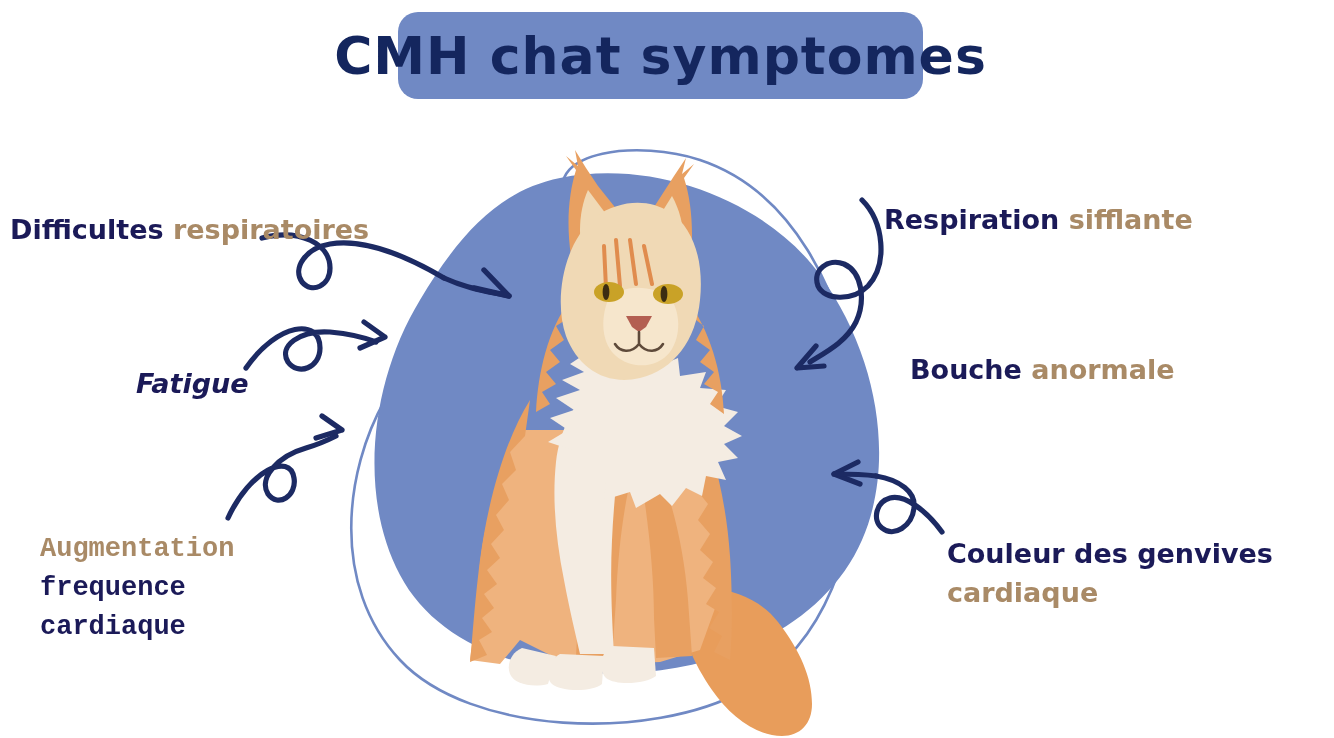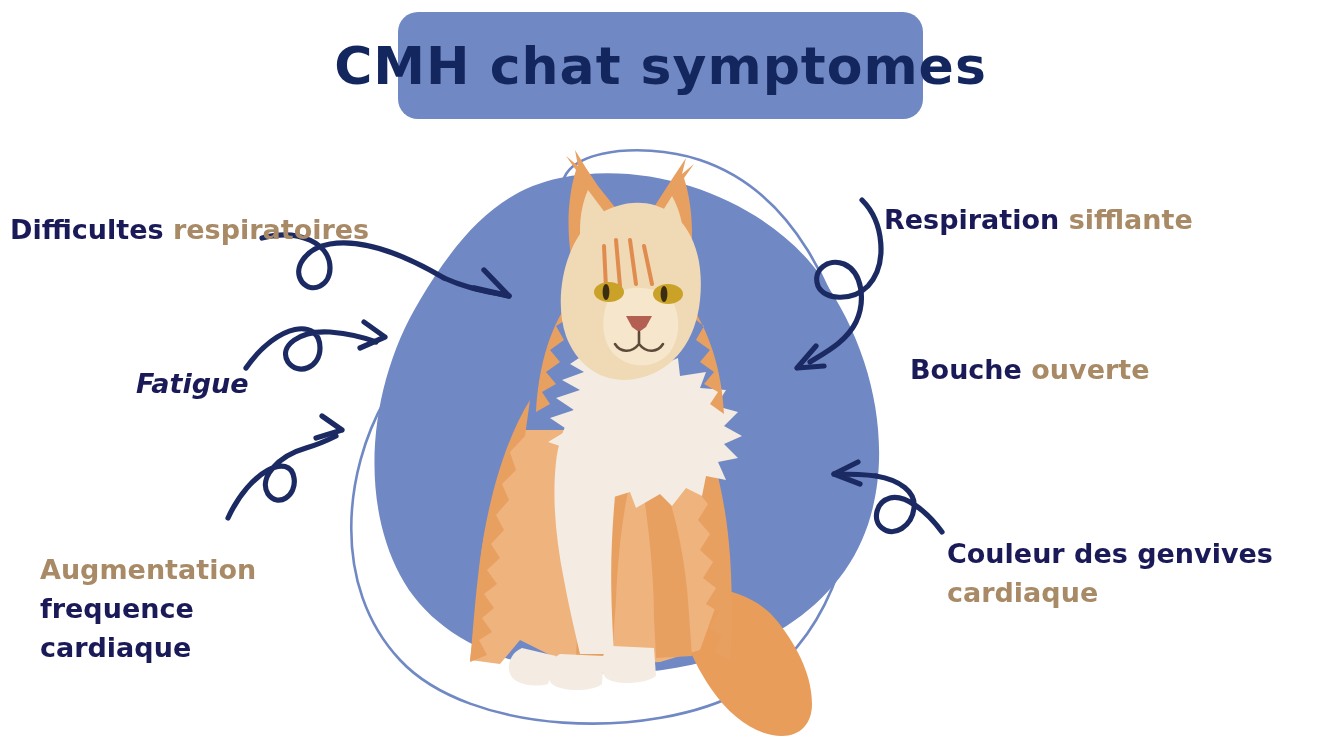--- a/index.html
+++ b/index.html
@@ -10,21 +10,21 @@
     font-family:"DejaVu Sans","Liberation Sans",sans-serif;
     overflow:hidden;
     position:relative;
   }
   #canvas{position:absolute;left:0;top:0;width:1334px;height:738px;}
 
   
   .title-pill{
     position:absolute;
     left:398px;top:12px;
-    width:525px;height:107px;
+    width:525px;height:87px;
     background:#7089c4;
     border-radius:20px;
     display:flex;align-items:center;justify-content:center;
   }
   .title-text{
     color:#14265e;
     font-size:52px;
     font-weight:bold;
     letter-spacing:1px;
     font-family:"DejaVu Sans","Liberation Sans",sans-serif;
@@ -37,21 +37,21 @@
     font-size:27px;
     font-weight:bold;
     line-height:1.45;
     white-space:nowrap;
     font-family:"DejaVu Sans","Liberation Sans",sans-serif;
   }
   .navy{color:#1b1a58;}
   .tan{color:#a98a66;}
   .lbl-respi{left:10px;top:210px;}
   .lbl-fatigue{left:136px;top:364px;font-style:italic;}
-  .lbl-augment{left:40px;top:550px;}
+  .lbl-augment{left:40px;top:530px;font-family:Liberation Mono, monospace;}
   .lbl-sifflante{left:884px;top:185px;margin-top:15px;}
   .lbl-bouche{left:910px;top:350px;}
   .lbl-genvives{left:947px;top:534px;}
 
   .illustration{position:absolute;left:0;top:0;width:1334px;height:738px;}
   svg{display:block;overflow:visible;}
 </style>
 </head>
 <body>
 
@@ -217,21 +217,21 @@
     <div class="navy">cardiaque</div>
   </div>
 
   <div class="label lbl-sifflante">
     <span class="navy">Respiration</span>
     <span class="tan">sifflante</span>
   </div>
 
   <div class="label lbl-bouche">
     <span class="navy">Bouche</span>
-    <span class="tan">ouverte</span>
+    <span class="tan">anormale</span>
   </div>
 
   <div class="label lbl-genvives">
     <div class="navy">Couleur des genvives</div>
     <div class="tan">cardiaque</div>
   </div>
 
 </div>
 
 </body></html>

